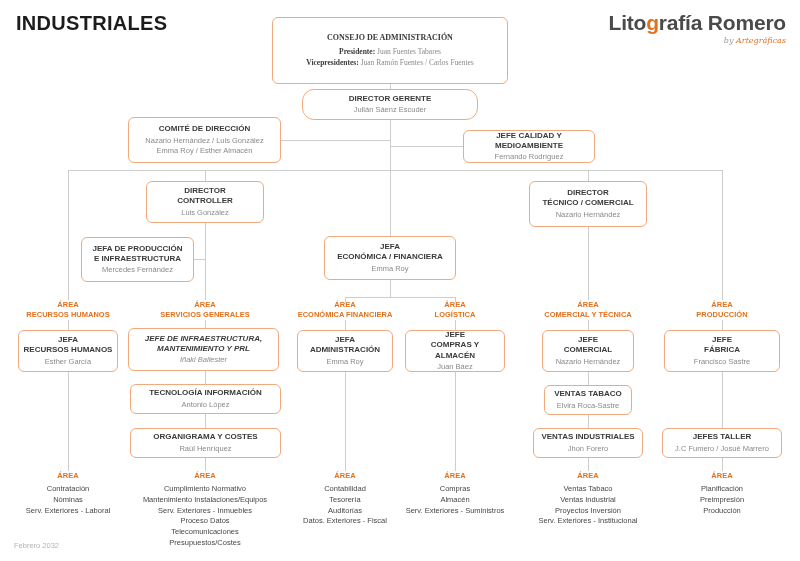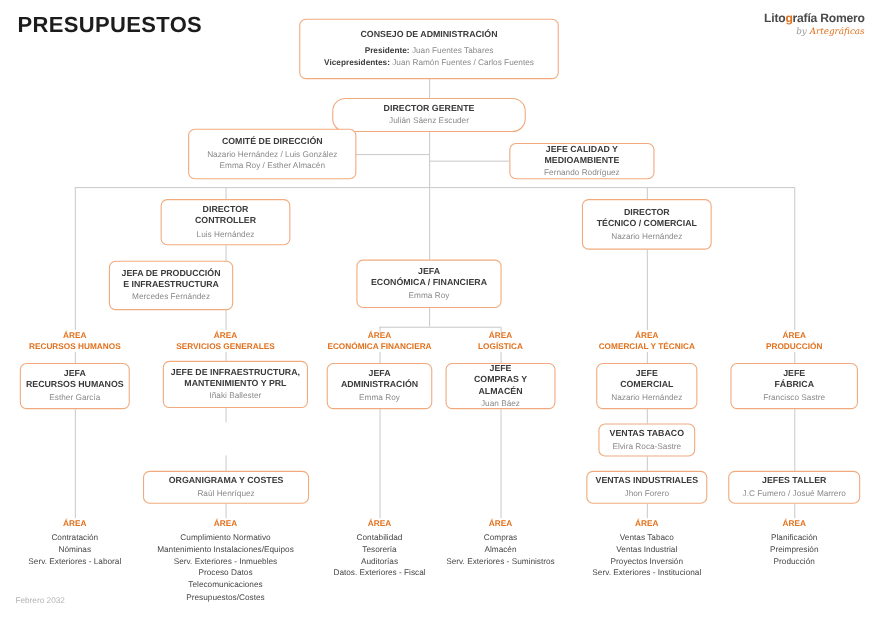--- a/index.html
+++ b/index.html
@@ -3,21 +3,21 @@
 <meta charset="utf-8">
 <style>
   * { margin:0; padding:0; box-sizing:border-box; }
   html,body { background:#ffffff; }
   body { font-family:"Liberation Sans", sans-serif; }
   .canvas { position:relative; width:800px; height:561px; background:#ffffff; overflow:hidden; }
 
   .page-title { position:absolute; left:16px; top:12px; font-size:20px; font-weight:bold; color:#1c1c1c; letter-spacing:0.3px; }
 
   .logo { position:absolute; right:14px; top:11px; text-align:right; }
-  .logo-main { font-size:11px; font-weight:bold; color:#4a4a4a; letter-spacing:-0.2px; }
+  .logo-main { font-size:21px; font-weight:bold; color:#4a4a4a; letter-spacing:-0.2px; }
   .logo-accent { color:#e2711d; }
   .logo-tag { font-size:8px; color:#e2711d; font-style:italic; font-family:"DejaVu Serif", serif; margin-top:1px; }
   .logo-tag .by { color:#9a9a9a; }
 
   .hline,.vline { position:absolute; background:#cdcdcd; }
   .hline { height:1px; }
   .vline { width:1px; }
 
   .node { position:absolute; background:#ffffff; border:1px solid #f0aa7e; border-radius:6px;
           display:flex; flex-direction:column; justify-content:center; align-items:center;
@@ -66,55 +66,55 @@
   <div class="vline" style="left:205px;top:458px;height:13px;"></div>
   <div class="vline" style="left:68px;top:372px;height:99px;"></div>
   <div class="vline" style="left:345px;top:372px;height:99px;"></div>
   <div class="vline" style="left:455px;top:372px;height:99px;"></div>
   <div class="vline" style="left:588px;top:372px;height:13px;"></div>
   <div class="vline" style="left:588px;top:415px;height:13px;"></div>
   <div class="vline" style="left:588px;top:458px;height:13px;"></div>
   <div class="vline" style="left:722px;top:372px;height:56px;"></div>
   <div class="vline" style="left:722px;top:458px;height:13px;"></div>
 
-  <div class="page-title">PRESUPUESTOS</div>
+  <div class="page-title">INDUSTRIALES</div>
   <div class="logo">
     <div class="logo-main"><span>Lito</span><span class="logo-accent">g</span><span>rafía Romero</span></div>
     <div class="logo-tag"><span class="by">by</span> <span>Artegráficas</span></div>
   </div>
 
-  <div class="node" style="left:272px;top:17px;width:236px;height:55px;">
+  <div class="node" style="left:272px;top:17px;width:236px;height:67px;font-family:Liberation Serif, serif;">
     <div class="t">CONSEJO DE ADMINISTRACIÓN</div>
     <div class="n" style="margin-top:3px;"><span class="lbl">Presidente:</span> <span>Juan Fuentes Tabares</span></div>
     <div class="n"><span class="lbl">Vicepresidentes:</span> <span>Juan Ramón Fuentes / Carlos Fuentes</span></div>
   </div>
 
   <div class="node" style="left:302px;top:89px;width:176px;height:31px;border-radius:12px;">
     <div class="t">DIRECTOR GERENTE</div>
     <div class="n">Julián Sáenz Escuder</div>
   </div>
 
-  <div class="node" style="left:128px;top:117px;width:153px;height:46px;margin-left:43px;">
+  <div class="node" style="left:128px;top:117px;width:153px;height:46px;">
     <div class="t">COMITÉ DE DIRECCIÓN</div>
     <div class="n">Nazario Hernández / Luis González
 Emma Roy / Esther Almacén</div>
   </div>
 
   <div class="node" style="left:463px;top:130px;width:132px;height:33px;">
     <div class="t">JEFE CALIDAD Y MEDIOAMBIENTE</div>
     <div class="n">Fernando Rodríguez</div>
   </div>
 
   <div class="node" style="left:146px;top:181px;width:118px;height:42px;">
     <div class="t">DIRECTOR
 CONTROLLER</div>
-    <div class="n">Luis Hernández</div>
-  </div>
-
-  <div class="node" style="left:81px;top:237px;width:113px;height:45px;margin-left:18px;">
+    <div class="n">Luis González</div>
+  </div>
+
+  <div class="node" style="left:81px;top:237px;width:113px;height:45px;">
     <div class="t">JEFA DE PRODUCCIÓN
 E INFRAESTRUCTURA</div>
     <div class="n">Mercedes Fernández</div>
   </div>
 
   <div class="node" style="left:324px;top:236px;width:132px;height:44px;">
     <div class="t">JEFA
 ECONÓMICA / FINANCIERA</div>
     <div class="n">Emma Roy</div>
   </div>
@@ -137,21 +137,21 @@
 COMERCIAL Y TÉCNICA</div>
   <div class="area-label" style="left:647px;top:300px;">ÁREA
 PRODUCCIÓN</div>
 
   <div class="node" style="left:18px;top:330px;width:100px;height:42px;">
     <div class="t">JEFA
 RECURSOS HUMANOS</div>
     <div class="n">Esther García</div>
   </div>
 
-  <div class="node" style="left:148px;top:328px;width:132px;height:43px;">
+  <div class="node" style="left:128px;top:328px;width:151px;height:43px;font-style:italic;">
     <div class="t">JEFE DE INFRAESTRUCTURA,
 MANTENIMIENTO Y PRL</div>
     <div class="n">Iñaki Ballester</div>
   </div>
 
   <div class="node" style="left:297px;top:330px;width:96px;height:42px;">
     <div class="t">JEFA
 ADMINISTRACIÓN</div>
     <div class="n">Emma Roy</div>
   </div>
@@ -167,20 +167,24 @@
 COMERCIAL</div>
     <div class="n">Nazario Hernández</div>
   </div>
 
   <div class="node" style="left:664px;top:330px;width:116px;height:42px;">
     <div class="t">JEFE
 FÁBRICA</div>
     <div class="n">Francisco Sastre</div>
   </div>
 
+  <div class="node" style="left:130px;top:384px;width:151px;height:30px;">
+    <div class="t">TECNOLOGÍA INFORMACIÓN</div>
+    <div class="n">Antonio López</div>
+  </div>
 
   <div class="node" style="left:130px;top:428px;width:151px;height:30px;">
     <div class="t">ORGANIGRAMA Y COSTES</div>
     <div class="n">Raúl Henríquez</div>
   </div>
 
   <div class="node" style="left:544px;top:385px;width:88px;height:30px;">
     <div class="t">VENTAS TABACO</div>
     <div class="n">Elvira Roca-Sastre</div>
   </div>

